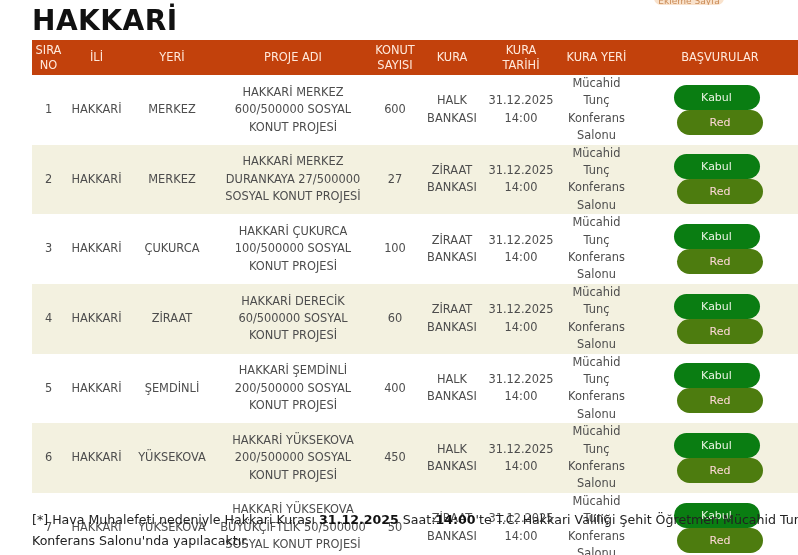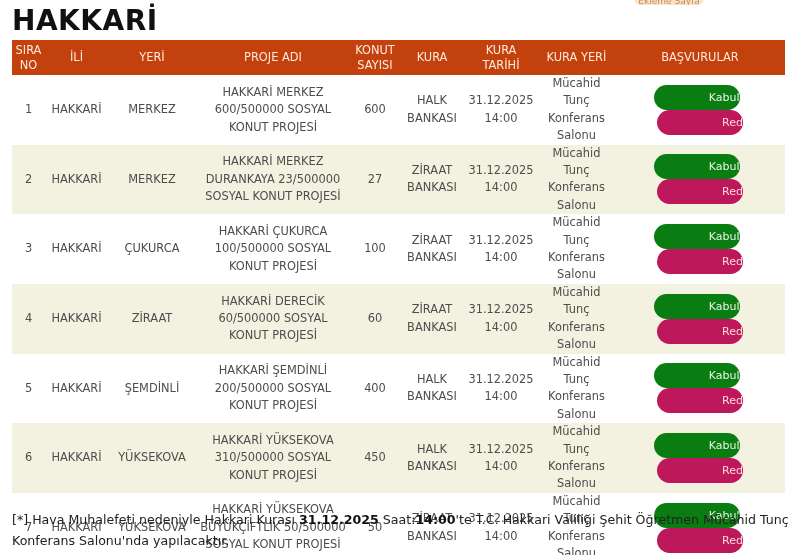--- a/index.html
+++ b/index.html
@@ -9,20 +9,21 @@
       width: 798px;
       height: 555px;
       overflow: hidden;
       font-family: "DejaVu Sans", sans-serif;
       color: #444;
     }
     .page {
       position: relative;
       width: 718px;
       height: 555px;
+      margin-left: 20px;
     }
     .top-pill {
       position: absolute;
       top: -9px;
       right: 14px;
       width: 70px;
       height: 14px;
       border-radius: 10px;
       background: #f9e2cc;
       font-size: 9px;
@@ -79,27 +80,27 @@
     .btn {
       display: inline-block;
       width: 86px;
       height: 25px;
       border-radius: 13px;
       border: none;
       color: #eaf3e2;
       font-family: "DejaVu Sans", sans-serif;
       font-size: 11px;
       line-height: 25px;
-      text-align: right;
+      text-align: center;
       cursor: pointer;
       padding: 0;
       vertical-align: middle;
     }
     .btn-accept { background: #0a7d12; margin-right: 7px; }
-    .btn-reject { background: #be185d; color: #ffd9d9; }
+    .btn-reject { background: #4d7c0f; color: #ffd9d9; }
     .note {
       position: absolute;
       left: 12px;
       top: 509px;
       width: 780px;
       font-family: "DejaVu Sans", sans-serif;
       font-size: 12.6px;
       line-height: 21px;
       color: #222;
     }
@@ -150,21 +151,21 @@
         <td>31.12.2025 14:00</td>
         <td>Mücahid Tunç Konferans Salonu</td>
         <td>
           <button class="btn btn-accept">Kabul</button><button class="btn btn-reject">Red</button>
         </td>
       </tr>
       <tr>
         <td>2</td>
         <td>HAKKARİ</td>
         <td>MERKEZ</td>
-        <td>HAKKARİ MERKEZ DURANKAYA 23/500000 SOSYAL KONUT PROJESİ</td>
+        <td>HAKKARİ MERKEZ DURANKAYA 27/500000 SOSYAL KONUT PROJESİ</td>
         <td>27</td>
         <td>ZİRAAT BANKASI</td>
         <td>31.12.2025 14:00</td>
         <td>Mücahid Tunç Konferans Salonu</td>
         <td>
           <button class="btn btn-accept">Kabul</button><button class="btn btn-reject">Red</button>
         </td>
       </tr>
       <tr>
         <td>3</td>
@@ -202,21 +203,21 @@
         <td>31.12.2025 14:00</td>
         <td>Mücahid Tunç Konferans Salonu</td>
         <td>
           <button class="btn btn-accept">Kabul</button><button class="btn btn-reject">Red</button>
         </td>
       </tr>
       <tr>
         <td>6</td>
         <td>HAKKARİ</td>
         <td>YÜKSEKOVA</td>
-        <td>HAKKARİ YÜKSEKOVA 310/500000 SOSYAL KONUT PROJESİ</td>
+        <td>HAKKARİ YÜKSEKOVA 200/500000 SOSYAL KONUT PROJESİ</td>
         <td>450</td>
         <td>HALK BANKASI</td>
         <td>31.12.2025 14:00</td>
         <td>Mücahid Tunç Konferans Salonu</td>
         <td>
           <button class="btn btn-accept">Kabul</button><button class="btn btn-reject">Red</button>
         </td>
       </tr>
       <tr>
         <td>7</td>

